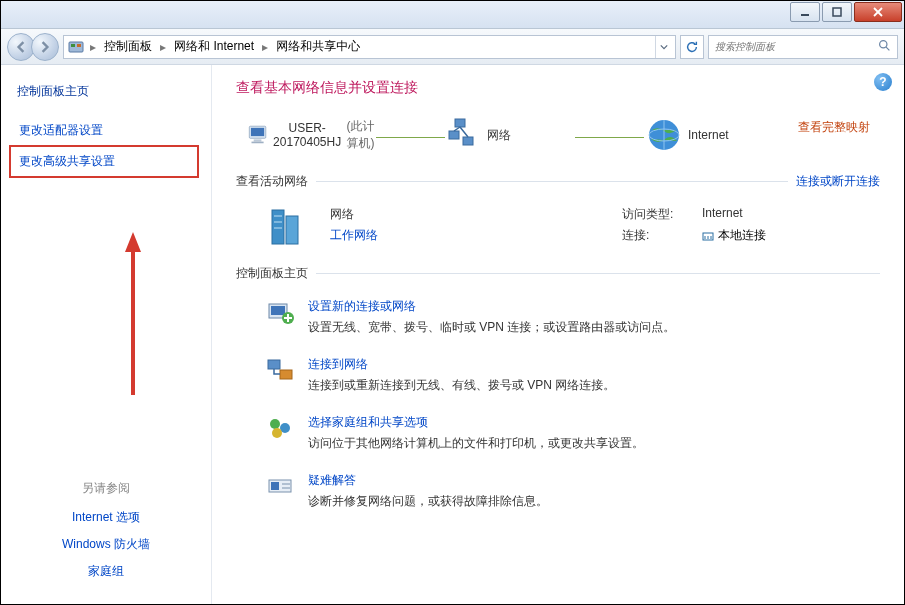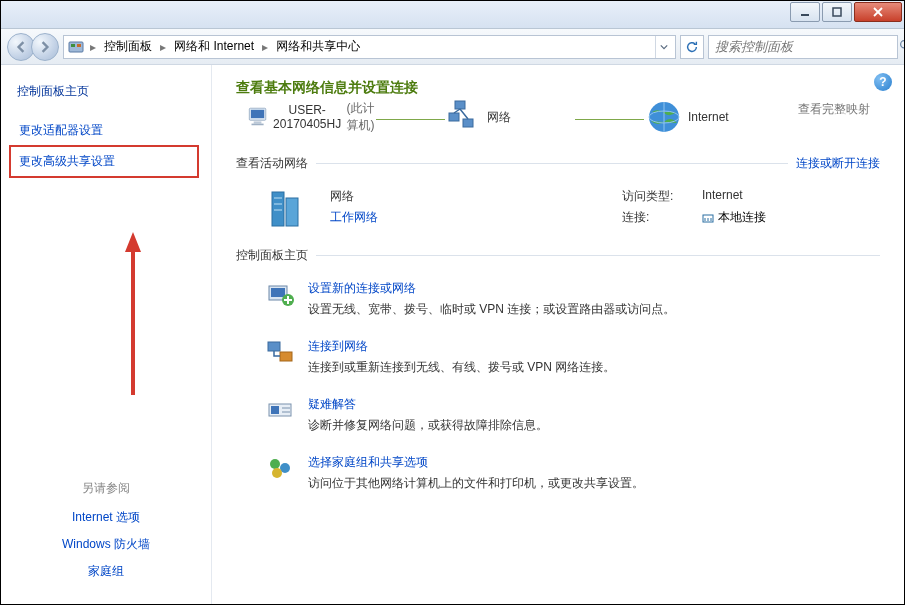--- a/index.html
+++ b/index.html
@@ -98,21 +98,21 @@
   .searchbox {
     width: 190px; height: 24px;
     border: 1px solid #b8c4d4;
     background: #fff;
     display: flex; align-items: center;
     padding: 0 6px;
     gap: 6px;
   }
   .searchbox input {
     border: none; outline: none;
-    font-size: 13px;
+    font-size: 10px;
     color: #a16207; font-style: italic;
     flex: 1;
     background: transparent;
   }
   .searchbox .s-icon { color: #6b85a5; }
   
   .body {
     display: flex;
     height: calc(100% - 28px - 36px);
   }
@@ -164,23 +164,24 @@
     position: absolute; top: 8px; right: 12px;
     width: 18px; height: 18px;
     border-radius: 50%;
     background: radial-gradient(circle at 30% 30%, #7fbef2, #2a7fce);
     color: #fff;
     display: flex; align-items: center; justify-content: center;
     font-weight: bold;
     font-size: 12px;
   }
   .main h1 {
-    color: #4d7c0f;
+    color: #be185d;
     font-size: 14px;
-    font-weight: bold;
+    font-weight: normal;
+    margin-bottom: 18px;
   }
   
   .netmap {
     display: flex;
     align-items: flex-start;
     justify-content: space-between;
     margin-bottom: 18px;
     padding: 0 10px;
   }
   .netnode {
@@ -196,21 +197,21 @@
     margin-top: 22px;
     display: flex; align-items: center;
     color: #7fa84a;
   }
   .netline .dash {
     flex: 1;
     border-top: 1px solid #7fa84a;
     height: 0;
   }
   .fullmap-link {
-    color: #737373;
+    color: #c2410c;
     align-self: flex-start;
     white-space: nowrap;
     margin-left: 24px;
     margin-top: 4px;
   }
   
   .section-hdr {
     display: flex;
     align-items: center;
     gap: 8px;
@@ -460,39 +461,39 @@
             </svg>
         </span>
         <div class="txt">
           <div class="t">连接到网络</div>
           <div class="d">连接到或重新连接到无线、有线、拨号或 VPN 网络连接。</div>
         </div>
       </div>
       <div class="setitem">
         <span class="icon">
           <svg width="28" height="28" viewBox="0 0 28 28">
+              <circle cx="9" cy="10" r="5" fill="#4fae4f"></circle>
+              <circle cx="19" cy="14" r="5" fill="#3f8fc8"></circle>
+              <circle cx="11" cy="19" r="5" fill="#d6b52f"></circle>
+            </svg>
+        </span>
+        <div class="txt">
+          <div class="t">选择家庭组和共享选项</div>
+          <div class="d">访问位于其他网络计算机上的文件和打印机，或更改共享设置。</div>
+        </div>
+      </div>
+      <div class="setitem">
+        <span class="icon">
+          <svg width="28" height="28" viewBox="0 0 28 28">
               <rect x="3" y="8" width="22" height="12" fill="#e7eef6" stroke="#7a92ad"></rect>
               <rect x="5" y="10" width="8" height="8" fill="#3f74b8"></rect>
               <path d="M16 12h8M16 16h8" stroke="#7a92ad"></path>
             </svg>
         </span>
         <div class="txt">
           <div class="t">疑难解答</div>
           <div class="d">诊断并修复网络问题，或获得故障排除信息。</div>
         </div>
       </div>
-      <div class="setitem">
-        <span class="icon">
-          <svg width="28" height="28" viewBox="0 0 28 28">
-              <circle cx="9" cy="10" r="5" fill="#4fae4f"></circle>
-              <circle cx="19" cy="14" r="5" fill="#3f8fc8"></circle>
-              <circle cx="11" cy="19" r="5" fill="#d6b52f"></circle>
-            </svg>
-        </span>
-        <div class="txt">
-          <div class="t">选择家庭组和共享选项</div>
-          <div class="d">访问位于其他网络计算机上的文件和打印机，或更改共享设置。</div>
-        </div>
-      </div>
     </div>
 
   </div>
 </div>
 
 </body></html>

